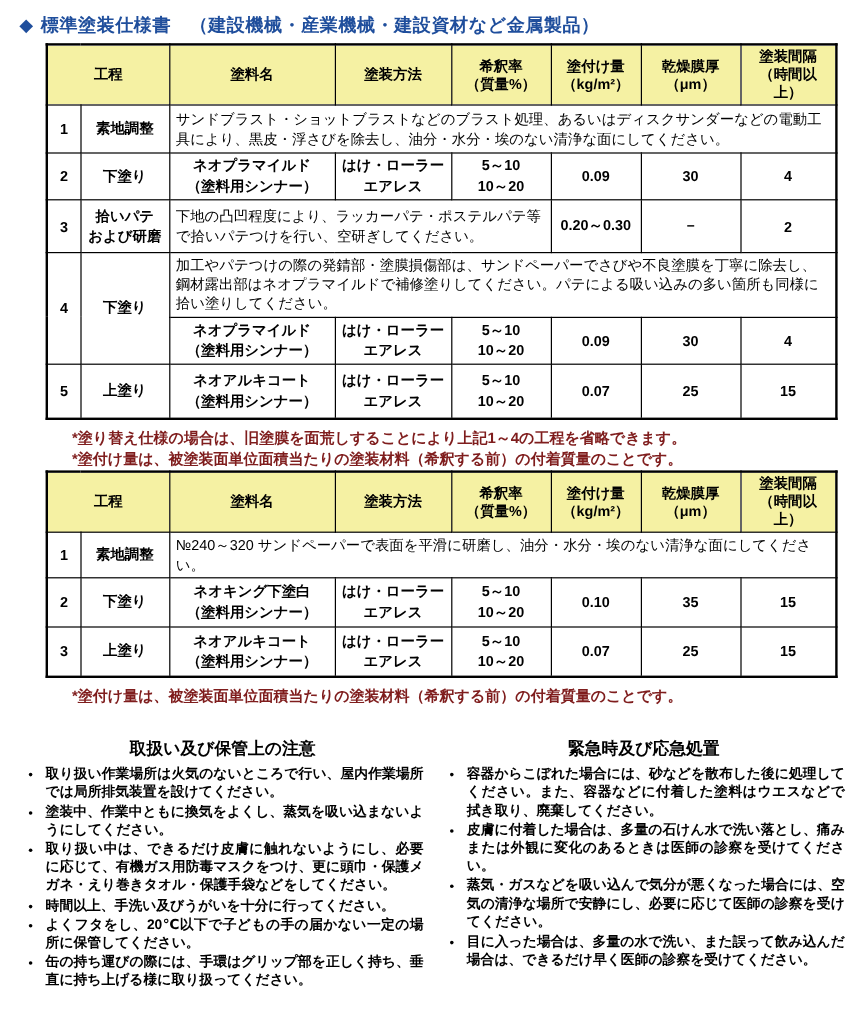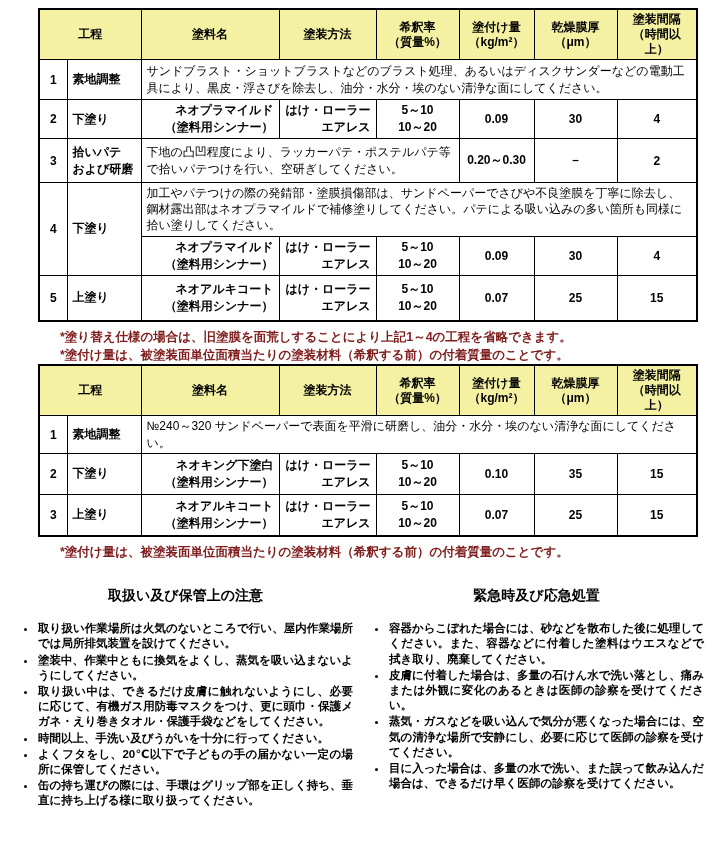--- a/index.html
+++ b/index.html
@@ -26,47 +26,50 @@
   table.spec th,table.spec td{
     border:1px solid #000;padding:2px 5px;vertical-align:middle;
     overflow:hidden;
   }
   table.spec thead th{
     background:#f5f1a3;text-align:center;font-weight:bold;
     line-height:1.25;
   }
   .pre{white-space:pre-line;}
   .c-num{text-align:center;}
-  .c-name{text-align:left;padding-left:8px;margin-top:13px;}
+  .c-name{text-align:center;padding-left:8px;margin-top:13px;}
   .c-desc{text-align:left;line-height:1.35;font-weight:normal;}
   .c-center{text-align:center;}
-  .c-left{text-align:right;margin-top:24px;}
+  .c-left{text-align:center;margin-top:24px;}
 
   
   .notes{margin:6px 0 0 46px;font-size:12.5px;font-weight:bold;color:#7f1d1d;line-height:1.45;}
   .notes div{margin:0;}
 
   
   .columns{display:flex;gap:16px;padding:0 4px;margin-top:26px;}
   .col{flex:1;min-width:0;}
   .col h3{
-    text-align:center;font-size:14px;font-weight:bold;margin:0 0 16px 0;color:#000;
+    text-align:center;font-size:14px;font-weight:bold;margin:0 0 5px 0;color:#000;
   }
   .col ul{
     list-style:disc;margin:0;padding-left:18px;
     font-size:11.5px;font-weight:bold;line-height:1.32;text-align:justify;
   }
   .col ul li{margin:0 0 1px 0;padding-left:2px;}
   .col ul li::marker{font-size:9px;}
 </style>
 </head>
 <body>
 
 <div class="page">
 
+  <div class="sec-title">
+    <span class="diamond">◆</span><span>標準塗装仕様書</span>　<span>（建設機械・産業機械・建設資材など金属製品）</span>
+  </div>
 
   <table class="spec">
     <colgroup>
       <col style="width:28px">
         <col style="width:74px">
         <col style="width:138px">
         <col style="width:97px">
       <col style="width:83px">
         <col style="width:75px">
         <col style="width:83px">

